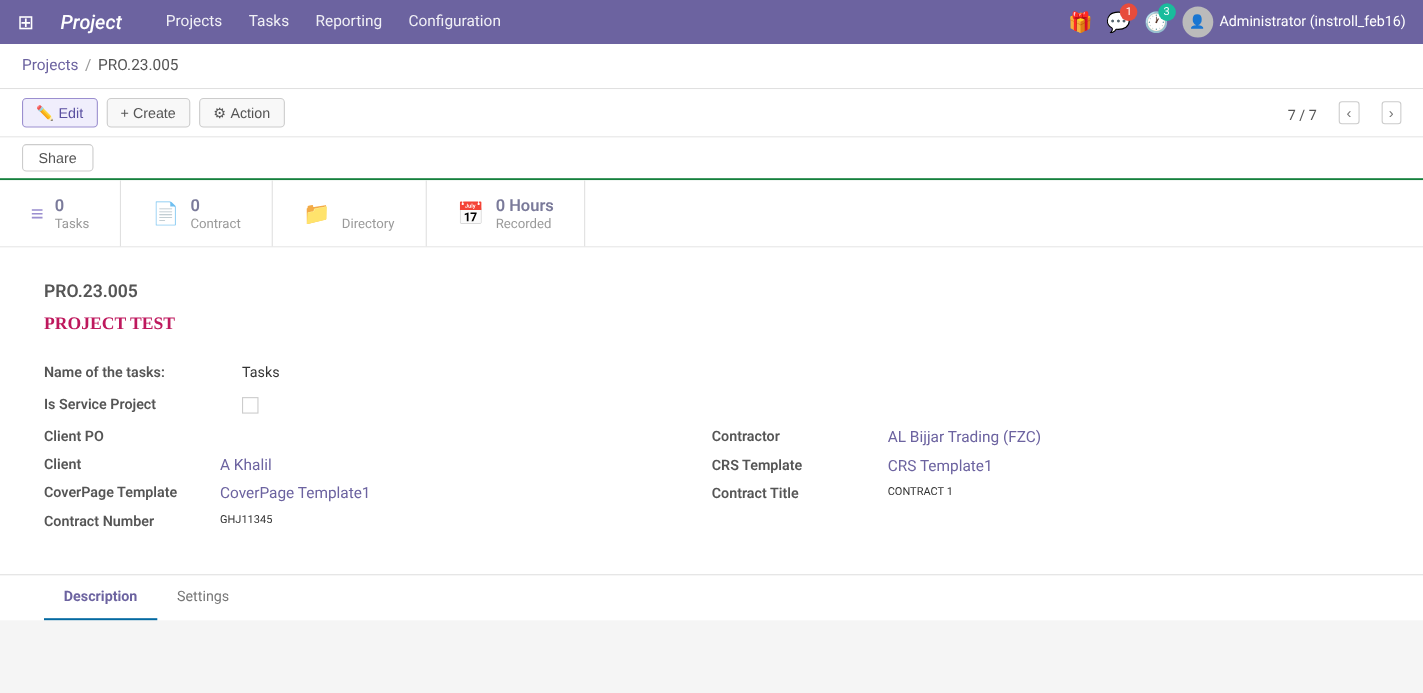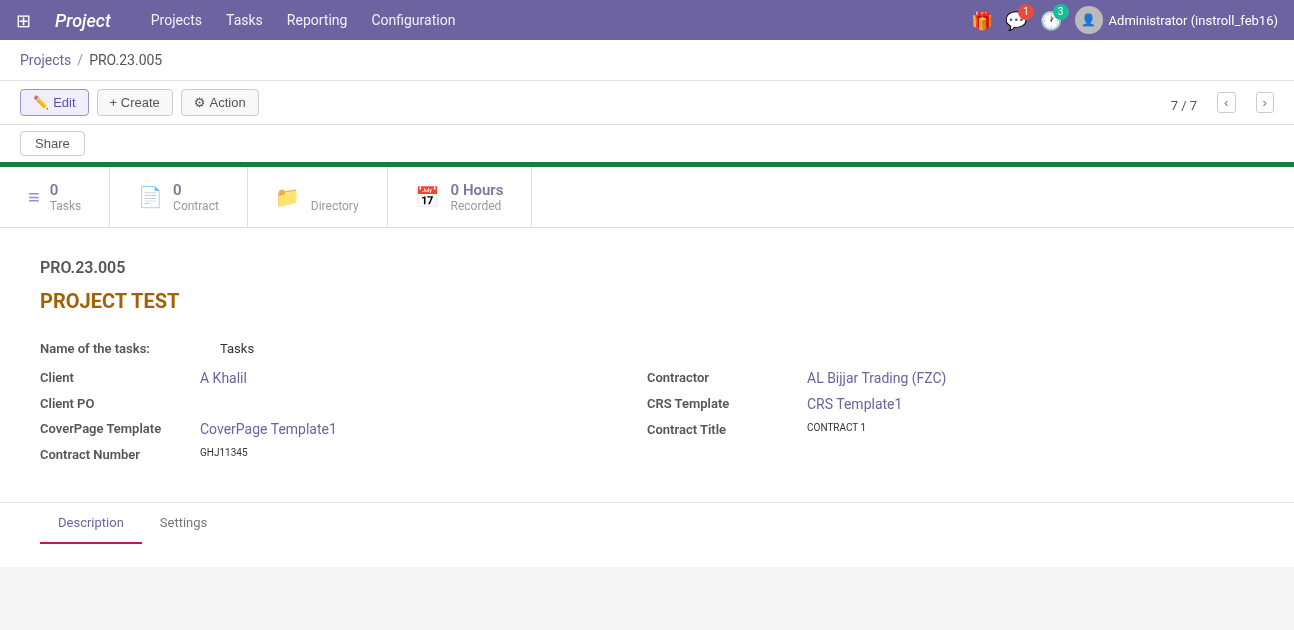--- a/index.html
+++ b/index.html
@@ -70,21 +70,21 @@
     }
     .btn-primary { background: #f0eefc; border-color: #9b8fcf; color: #5a4fa0; }
     .btn-action { background: #f8f8f8; }
     .pagination-info { margin-left: auto; font-size: 13px; color: #555; display: flex; align-items: flex-end; gap: 20px; }
     .page-arrow { cursor: pointer; color: #777; padding: 2px 6px; border: 1px solid #ccc; border-radius: 3px; background: white; }
 
     
     .share-bar {
       background: white;
       padding: 6px 20px;
-      border-bottom: 5px solid #15803d;
+      border-bottom: 2px solid #15803d;
     }
     .btn-share {
       padding: 4px 14px;
       background: white;
       border: 1px solid #ccc;
       border-radius: 4px;
       cursor: pointer;
       font-size: 13px;
       color: #555;
     }
@@ -116,24 +116,25 @@
       margin: 0;
       padding: 30px 40px;
     }
     .project-id {
       font-size: 16px;
       font-weight: 600;
       color: #555;
       margin-bottom: 12px;
     }
     .project-name {
-      font-size: 20px;
+      font-size: 16px;
       font-weight: 700;
-      color: #a16207;
+      color: #be185d;
       margin-bottom: 28px;
+      font-family: Liberation Serif, serif;
     }
     .form-row {
       display: flex;
       align-items: flex-end;
       margin-bottom: 14px;
     }
     .form-label {
       font-weight: 600;
       color: #555;
       min-width: 180px;
@@ -168,22 +169,22 @@
     }
     .bottom-tab {
       padding: 12px 18px;
       cursor: pointer;
       font-size: 13px;
       color: #777;
       border-bottom: 2px solid transparent;
     }
     .bottom-tab.active {
       color: #6c63a0;
-      border-bottom: 2px solid #be185d;
-      font-weight: 400;
+      border-bottom: 2px solid #0369a1;
+      font-weight: 700;
     }
 
     .content-wrapper { background: white; min-height: 400px; }
   </style>
 </head>
 <body>
 
 <nav class="topnav">
   <span class="topnav-grid-icon">⊞</span>
   <span class="topnav-title">Project</span>
@@ -279,31 +280,35 @@
   <div class="main-content">
 
     <div class="project-id">PRO.23.005</div>
     <div class="project-name">PROJECT TEST</div>
 
     <div class="form-row">
       <span class="form-label">Name of the tasks:</span>
       <span class="form-value">Tasks</span>
     </div>
 
+    <div class="form-row">
+      <span class="form-label">Is Service Project</span>
+      <span class="checkbox-field"></span>
+    </div>
 
     <div class="fields-grid">
 
       <div>
+        <div class="field-row">
+          <span class="field-label">Client PO</span>
+          <span class="field-val"></span>
+        </div>
         <div class="field-row">
           <span class="field-label">Client</span>
           <a class="field-link">A Khalil</a>
-        </div>
-        <div class="field-row">
-          <span class="field-label">Client PO</span>
-          <span class="field-val"></span>
         </div>
         <div class="field-row">
           <span class="field-label">CoverPage Template</span>
           <a class="field-link">CoverPage Template1</a>
         </div>
         <div class="field-row">
           <span class="field-label">Contract Number</span>
           <span class="field-val">GHJ11345</span>
         </div>
       </div>

